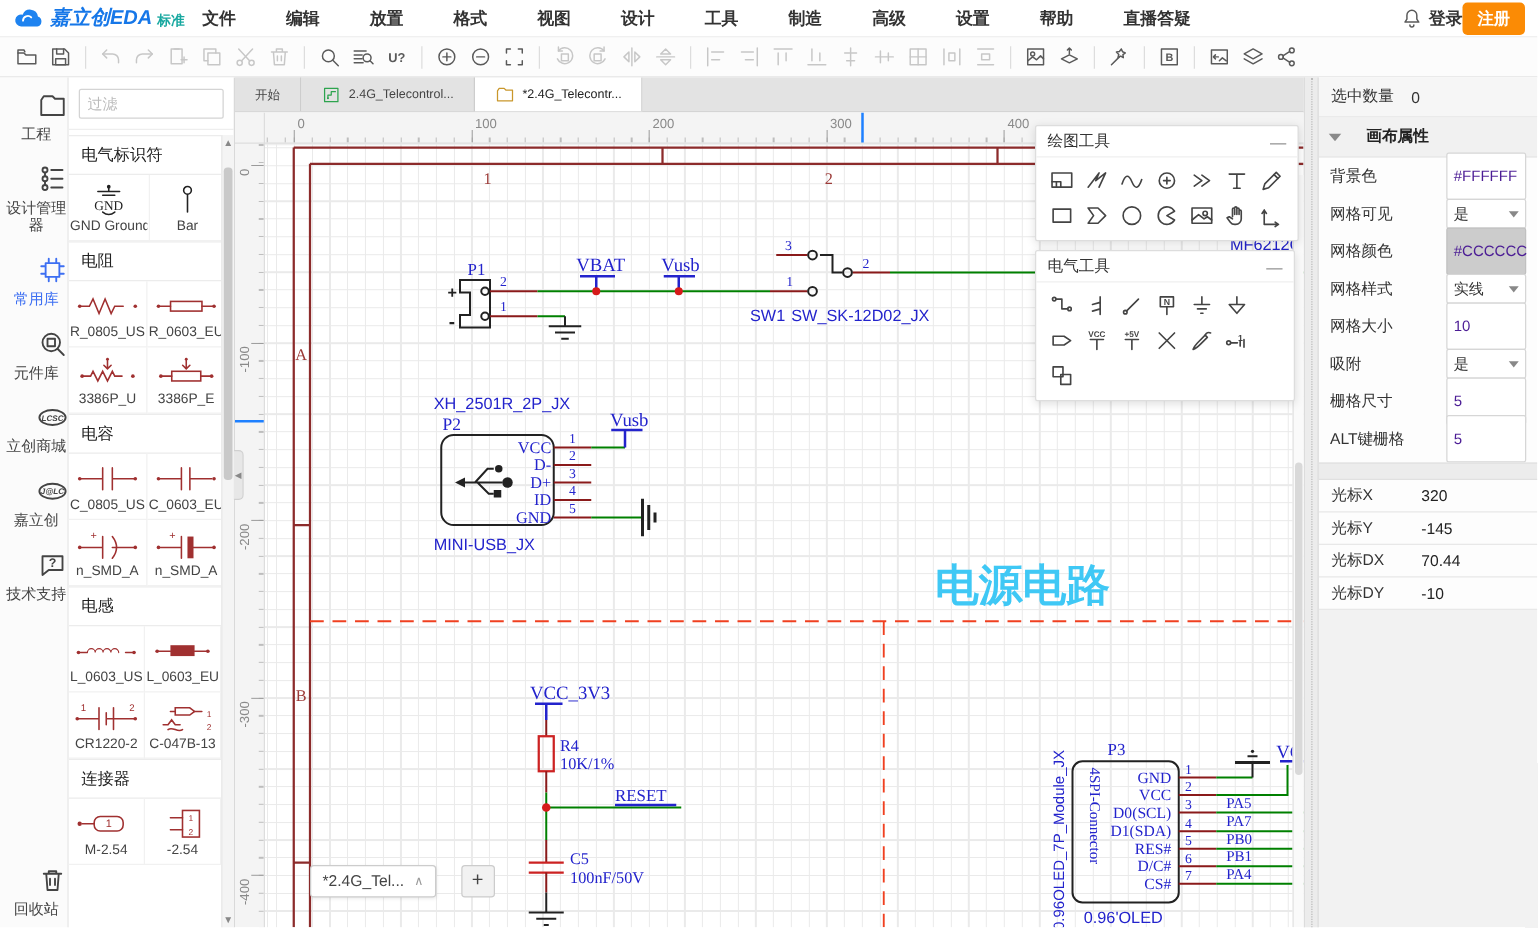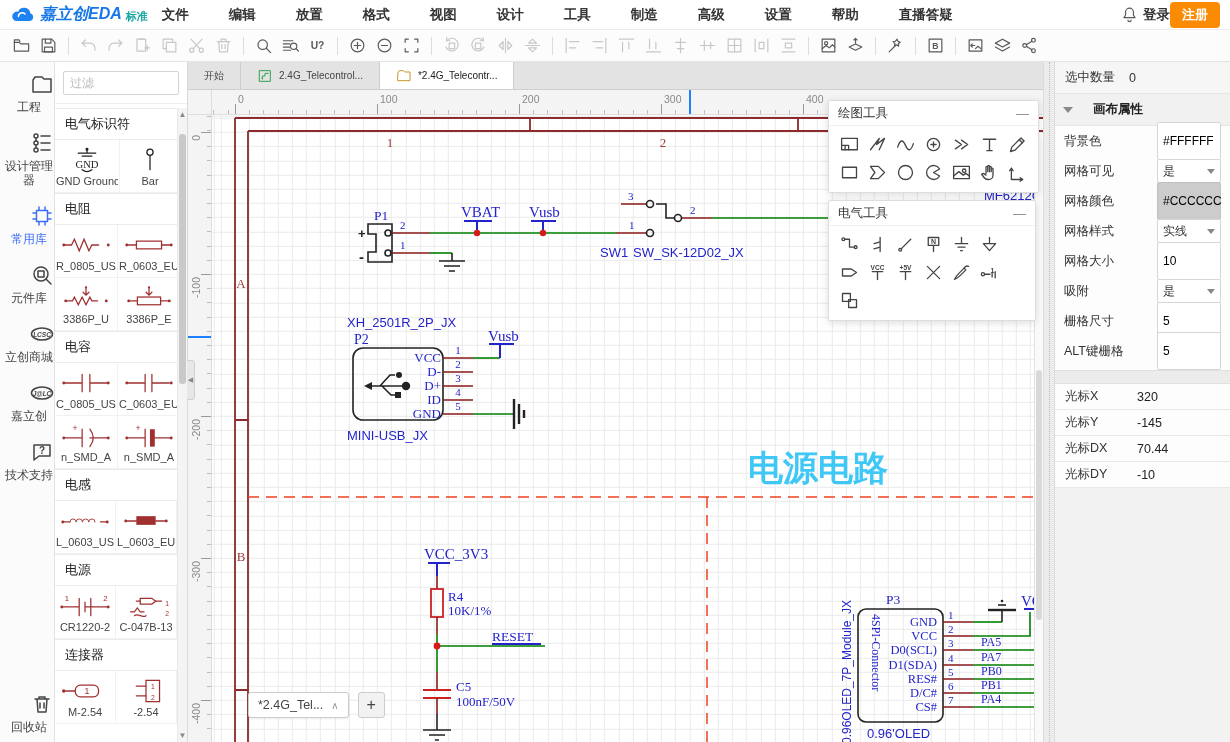--- a/index.html
+++ b/index.html
@@ -101,21 +101,21 @@
   .bl{fill:#2323CC;stroke:none}
   .mr{fill:#9C3B38;stroke:none}
   .kt{fill:#222;stroke:none}
   .ts{font-family:"Liberation Serif","DejaVu Serif",serif}
   .tn{font-family:"Liberation Sans","DejaVu Sans",sans-serif}
   .cyan{fill:#3FC8F5;stroke:none;font-weight:bold}
 
   
   .cv-scroll{position:absolute;right:0;top:25px;bottom:0;width:9px;background:#fafafa;border-left:1px solid #e2e2e2;z-index:6}
   .cv-scroll .thumb{position:absolute;left:1px;right:1px;top:230px;height:250px;background:#d9d9d9;border-radius:3px}
-  .sheet-tab{position:absolute;left:60px;top:602px;z-index:6;display:flex;gap:9px;align-items:flex-start}
+  .sheet-tab{position:absolute;left:60px;top:602px;z-index:6;display:flex;gap:20px;align-items:flex-start}
   .sheet-box{background:#fff;border:1px solid #ccc;border-radius:3px;height:26px;display:flex;align-items:center;gap:8px;padding:0 9px;box-shadow:0 1px 3px rgba(0,0,0,.08)}
   .sheet-lbl{font-size:12.5px;color:#444;white-space:nowrap}
   .sheet-car{font-size:10px;color:#999}
   .sheet-add{width:27px;height:26px;background:#f2f2f2;border:1px solid #ccc;border-radius:3px;display:flex;align-items:center;justify-content:center;font-size:16px;color:#444;cursor:pointer}
   .fpanel{position:absolute;background:#fff;border:1px solid #ddd;border-radius:2px;box-shadow:0 2px 8px rgba(0,0,0,.13);z-index:7}
   .fp-draw{left:640px;top:10px;width:211px}
   .fp-elec{left:640px;top:110px;width:208px}
   .fp-hd{display:flex;align-items:center;justify-content:space-between;padding:4px 9px 3px;font-size:12.5px;color:#333;border-bottom:1px solid #f0f0f0}
   .fp-min{color:#888;cursor:pointer;font-size:13px;line-height:10px}
   .fp-grid{display:flex;flex-wrap:wrap;padding:4px 6px 6px}
@@ -124,21 +124,21 @@
 
   
   .strip{width:12px;background:#ececec;border-left:1px solid #dcdcdc;border-right:1px solid #dcdcdc;position:relative}
   .strip::after{content:"";position:absolute;left:5px;top:0;bottom:0;border-left:1px dotted #bbb}
   .inspector{width:175px;background:#fdfdfd;display:flex;flex-direction:column;font-size:12.5px;overflow:hidden}
   .sel-row{display:flex;gap:14px;align-items:center;padding:7px 10px;background:#f6f6f6;border-bottom:1px solid #e6e6e6;color:#333}
   .sec-hd{display:flex;gap:20px;align-items:center;padding:7px 8px;background:#f1f1f1;border-bottom:1px solid #e6e6e6;color:#222;font-weight:600}
   .tri{width:0;height:0;border-left:5px solid transparent;border-right:5px solid transparent;border-top:6px solid #8a8a8a;margin-top:1px}
   .prop-row{display:flex;align-items:center;justify-content:space-between;padding:3px 9px;height:30px}
   .prop-lbl{color:#333}
-  .prop-input{width:64px;height:24px;border:1px solid #d6d6d6;border-radius:2px;background:#fff;display:flex;align-items:center;padding:18px 5px;font-size:12px;color:#000000}
+  .prop-input{width:64px;height:24px;border:1px solid #d6d6d6;border-radius:2px;background:#fff;display:flex;align-items:center;padding:18px 5px;font-size:12px;color:#4c1d95}
   .prop-input.swatch{background:#CCCCCC;border-color:#c0c0c0}
   .prop-sel{width:64px;height:24px;border:1px solid #d6d6d6;border-radius:2px;background:#fff;display:flex;align-items:center;justify-content:space-between;padding:0 5px;font-size:12px;color:#333;cursor:pointer}
   .car{width:0;height:0;border-left:4px solid transparent;border-right:4px solid transparent;border-top:5px solid #888}
   .gap-band{height:14px;background:#ececec;border-top:1px solid #e0e0e0;border-bottom:1px solid #e0e0e0;margin-top:4px}
   .cur-row{display:flex;border-bottom:1px solid #e8e8e8;height:26px;align-items:center}
   .cur-lbl{width:82px;padding-left:10px;color:#333}
   .cur-val{flex:1;color:#222}
   .insp-rest{flex:1;background:#f2f2f2}
 </style>
 </head>
@@ -602,21 +602,20 @@
                   <circle cx="9" cy="14" r="1.5" class="f"></circle>
                   <path d="M10 14h10"></path>
                   <rect x="20" y="9" width="20" height="9" class="f"></rect>
                   <path d="M40 14h10"></path>
                   <circle cx="51" cy="14" r="1.5" class="f"></circle>
                 </svg>
               </div>
               <div class="lib-lbl">L_0603_EU</div>
             </div>
           </div>
-          <div class="lib-hd">电源</div>
           <div class="lib-grid">
             <div class="lib-item">
               <div class="lib-sym">
                 <svg class="lsym" viewBox="0 0 60 28">
                   <text x="9" y="9" font-size="8">1</text>
                   <text x="49" y="9" font-size="8">2</text>
                   <circle cx="6" cy="15" r="1.5" class="f"></circle>
                   <path d="M7 15h17M24 6v18M30 10v10M30 15h23M36 6v18"></path>
                   <circle cx="54" cy="15" r="1.5" class="f"></circle>
                 </svg>

